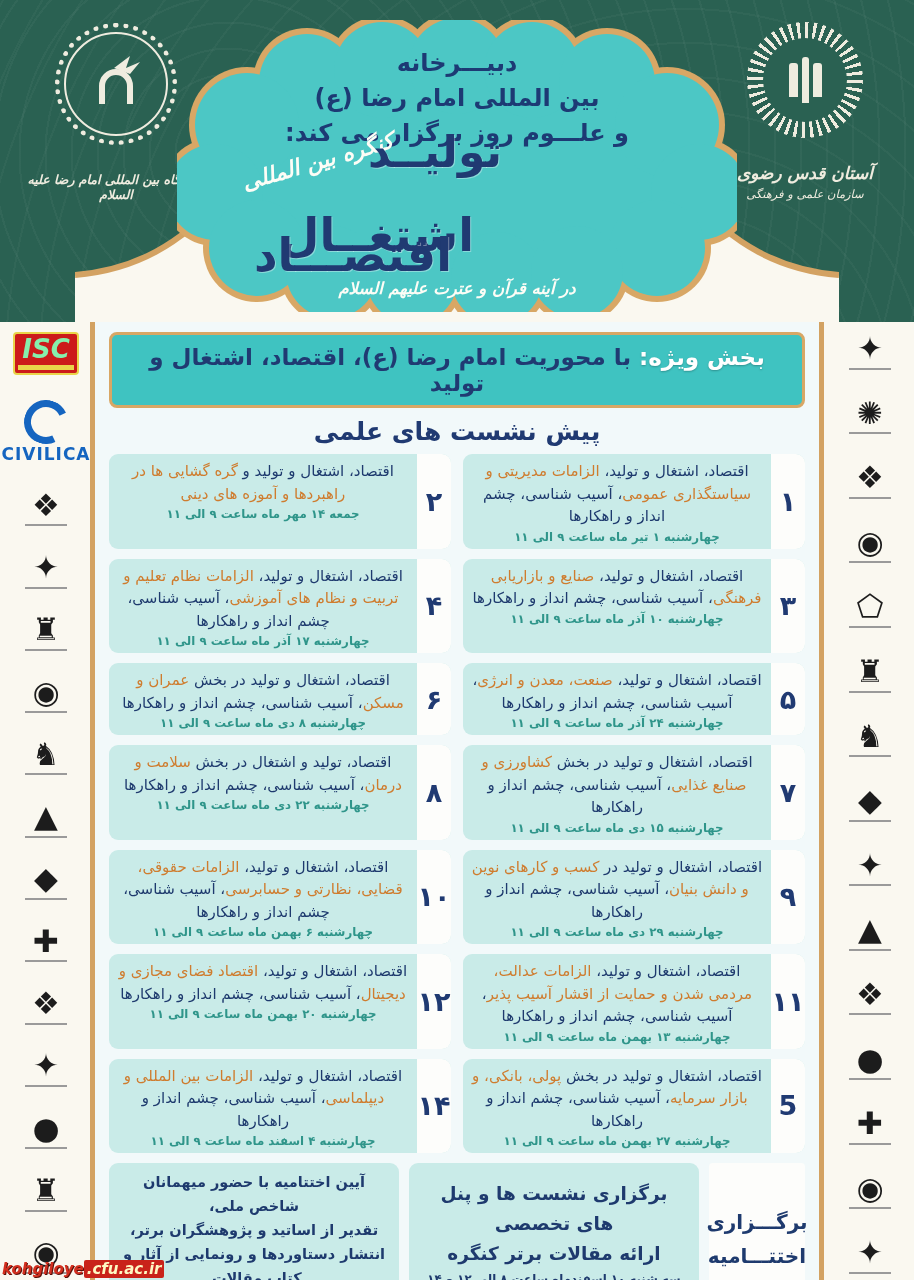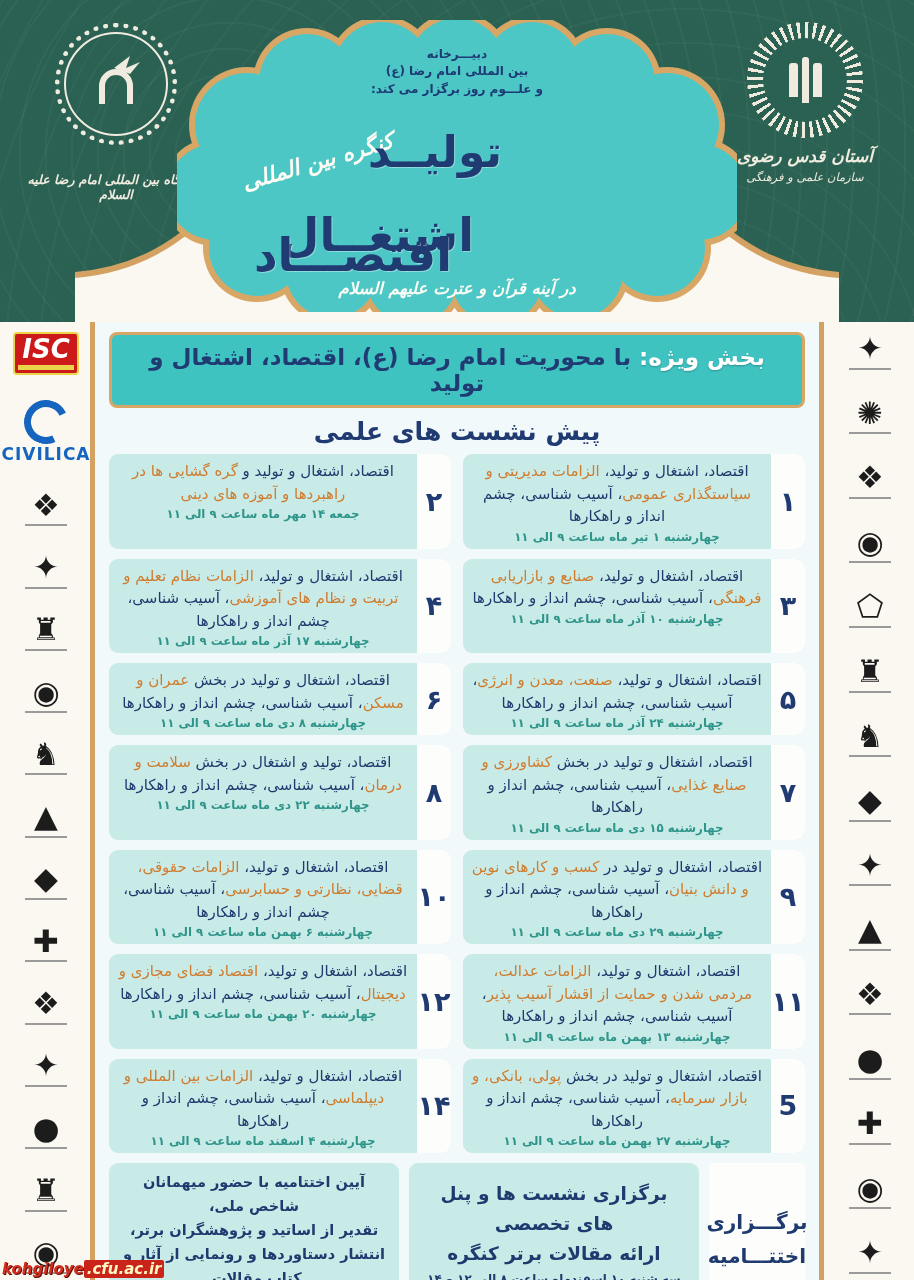--- a/index.html
+++ b/index.html
@@ -18,27 +18,27 @@
   .emblem-circle::before{content:"";position:absolute;inset:-11px;border:5px dotted #efecdf;border-radius:50%;}
   .emblem-circle svg{position:absolute;inset:0;margin:auto;}
   .emblem-caption{margin-top:36px;font-size:12.5px;font-style:italic;font-weight:bold;letter-spacing:.5px;}
   .emblem-right{position:absolute;right:14px;top:22px;width:190px;text-align:center;color:#efecdf;}
   .rays{position:relative;width:116px;height:116px;margin:0 auto;border-radius:50%;
     background:repeating-conic-gradient(#efecdf 0deg 3.5deg, transparent 3.5deg 9deg);}
   .rays-inner{position:absolute;inset:16px;border-radius:50%;background:#2a6152;}
   .shrine{position:absolute;inset:0;display:flex;align-items:center;justify-content:center;gap:4px;}
   .shrine i{display:block;width:9px;height:34px;background:#efecdf;border-radius:3px 3px 0 0;}
   .shrine i.m{height:46px;width:7px;}
-  .emblem-right .t1{margin-top:8px;font-size:17px;font-weight:bold;font-style:italic;}
+  .emblem-right .t1{margin-top:25px;font-size:17px;font-weight:bold;font-style:italic;}
   .emblem-right .t2{margin-top:4px;font-size:11.5px;font-style:italic;}
   
   .dome-svg{position:absolute;left:75px;top:60px;}
   .cloud-svg{position:absolute;left:177px;top:20px;}
   .cloud-text{position:absolute;left:177px;top:20px;width:560px;height:292px;}
-  .cloud-head{padding-top:26px;text-align:center;color:#1d3a74;font-weight:bold;font-size:12px;line-height:1.45;}
+  .cloud-head{padding-top:26px;text-align:center;color:#1d3a74;font-weight:bold;font-size:24px;line-height:1.45;}
   .congress-script{position:absolute;left:56px;top:128px;width:170px;color:#fdfdf6;font-size:22px;
     font-weight:bold;font-style:italic;transform:rotate(-16deg);text-align:center;line-height:1.3;}
   .big-word{position:absolute;color:#203a72;font-weight:800;text-shadow:1px 1px 0 rgba(255,255,255,.35);}
   .bw1{right:235px;top:106px;font-size:44px;}
   .bw2{right:263px;top:156px;font-size:46px;margin-top:32px;}
   .bw3{right:285px;top:208px;font-size:46px;}
   .cloud-tagline{position:absolute;bottom:14px;width:100%;text-align:center;color:#fdfdf6;
     font-size:16.5px;font-weight:bold;font-style:italic;}
   
   .lower{position:absolute;left:0;right:0;top:322px;bottom:0;background:#faf8f0;}
@@ -73,21 +73,21 @@
   .cl-card .date{color:#1e3a6e;font-weight:bold;font-size:11.8px;margin-top:4px;}
   
   .side-col{position:absolute;top:10px;bottom:6px;display:flex;flex-direction:column;
     align-items:center;justify-content:space-between;}
   .side-l{left:8px;width:76px;}
   .side-r{right:4px;width:80px;}
   .logo-item{text-align:center;}
   .logo-glyph{font-size:31px;color:#1c1c1c;line-height:1.05;}
   .logo-caption{width:42px;height:2px;background:#9a9a9a;margin:3px auto 0;}
   .isc-box{width:62px;background:#cc1a1a;border:2px solid #e9d44a;border-radius:4px;
-    color:#ffffff;font-weight:800;font-size:26px;line-height:1.2;font-style:italic;direction:ltr;}
+    color:#86efac;font-weight:800;font-size:26px;line-height:1.2;font-style:italic;direction:ltr;}
   .isc-sub{height:5px;background:#e9d44a;margin:0 3px 3px;}
   .civ-c{width:30px;height:30px;margin:0 auto;border:7px solid #1565c0;border-radius:50%;
     border-right-color:transparent;transform:rotate(20deg);}
   .civ-t{color:#1565c0;font-weight:800;font-size:17px;letter-spacing:1px;direction:ltr;}
   
   .watermark{position:absolute;left:2px;bottom:2px;z-index:50;font-weight:800;font-style:italic;
     font-size:15px;direction:ltr;}
   .watermark .p1{color:#d32f1f;text-shadow:1px 1px 0 #5a1008;}
   .watermark .p2{color:#fef9c3;background:#c9231a;padding:0 3px;border-radius:2px;}
 </style>

